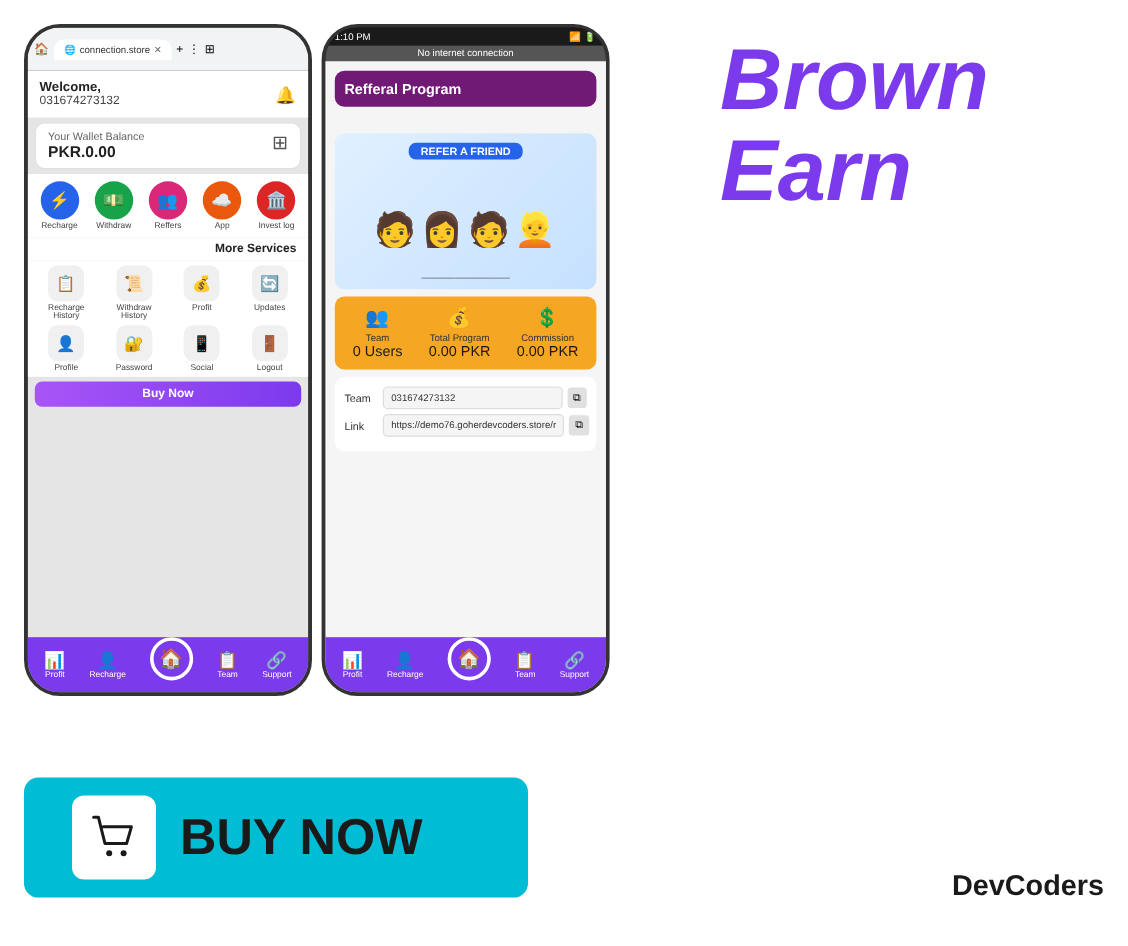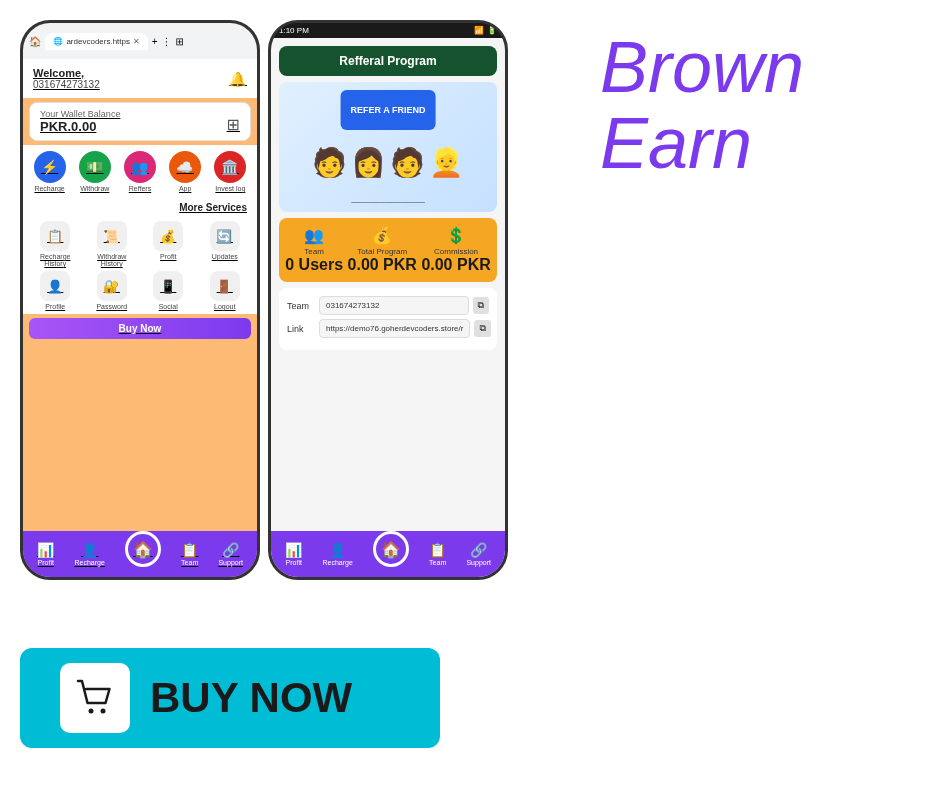--- a/index.html
+++ b/index.html
@@ -81,25 +81,24 @@
     .phone-screen {
       flex: 1;
       background: #f5f5f5;
       overflow: hidden;
       display: flex;
       flex-direction: column;
     }
 
     
     .left-phone-screen {
-      background: #fdba74;
+      background: #e5e5e5;
       display: flex;
       flex-direction: column;
       flex: 1;
-      text-decoration: underline;
     }
 
     .header-section {
       background: white;
       padding: 8px 10px;
       display: flex;
       justify-content: space-between;
       align-items: center;
     }
     .welcome-text {
@@ -117,21 +116,21 @@
     }
 
     .wallet-section {
       background: white;
       margin: 4px 6px;
       border: 1px solid #e0e0e0;
       border-radius: 8px;
       padding: 6px 10px;
       display: flex;
       justify-content: space-between;
-      align-items: flex-end;
+      align-items: flex-start;
     }
     .wallet-label {
       font-size: 9px;
       color: #666;
     }
     .wallet-amount {
       font-size: 13px;
       font-weight: bold;
       color: #222;
     }
@@ -277,46 +276,45 @@
       align-items: center;
     }
     .no-internet-bar {
       background: #555;
       color: white;
       font-size: 8px;
       text-align: center;
       padding: 2px;
     }
     .referral-header {
-      background: #14532d;
-      text-align: center;
+      background: #701a75;
       padding: 8px;
       font-size: 12px;
       font-weight: bold;
       color: white;
       border-radius: 8px;
-      margin: 8px 8px 0 8px;
+      margin: 8px 8px 16px 8px;
     }
     .refer-friend-img {
       background: linear-gradient(135deg, #e0f0ff, #c5e0ff);
       margin: 6px 8px;
       border-radius: 8px;
       height: 130px;
       display: flex;
       align-items: center;
       justify-content: center;
       position: relative;
       overflow: hidden;
     }
     .refer-badge {
       background: #2563eb;
       color: white;
       font-size: 9px;
       font-weight: bold;
-      padding: 15px 10px;
+      padding: 2px 10px;
       border-radius: 6px;
       position: absolute;
       top: 8px;
       left: 50%;
       transform: translateX(-50%);
       white-space: nowrap;
     }
 
     
     .stats-section {
@@ -331,22 +329,22 @@
       display: flex;
       flex-direction: column;
       align-items: center;
     }
     .stat-label {
       font-size: 8px;
       color: #333;
       text-align: center;
     }
     .stat-value {
-      font-size: 16px;
-      font-weight: bold;
+      font-size: 12px;
+      font-weight: normal;
       color: #1a1a1a;
     }
     .stat-icon {
       font-size: 16px;
       margin-bottom: 2px;
     }
 
     
     .code-link-section {
       background: white;
@@ -387,21 +385,21 @@
     
     .title-section {
       flex: 1;
       padding: 20px 20px 20px 30px;
       display: flex;
       flex-direction: column;
       justify-content: center;
     }
     .title-text {
       font-size: 72px;
-      font-weight: 400;
+      font-weight: 700;
       color: #7c3aed;
       line-height: 1.05;
       font-style: italic;
     }
 
     
     .bottom-section {
       display: flex;
       justify-content: space-between;
       align-items: flex-end;
@@ -466,21 +464,21 @@
   <div class="top-section">
 
     <div class="phones-container">
 
       <div class="phone">
 
         <div class="chrome-bar">
           <span style="font-size:10px;">🏠</span>
           <div class="chrome-tab">
             <span style="font-size:8px;">🌐</span>
-            <span>ardevcoders.https</span>
+            <span>connection.store</span>
             <span style="font-size:8px; color:#666;">✕</span>
           </div>
           <span style="font-size:10px;">+</span>
           <span style="font-size:10px;">⋮</span>
           <span style="font-size:10px;">⊞</span>
         </div>
 
         <div class="left-phone-screen phone-screen">
 
           <div class="header-section">
@@ -587,20 +585,21 @@
           </div>
         </div>
       </div>
 
       <div class="phone">
 
         <div class="right-status-bar">
           <span>1:10 PM</span>
           <span>📶 🔋</span>
         </div>
+        <div class="no-internet-bar">No internet connection</div>
 
         <div class="right-phone-screen">
 
           <div class="referral-header">Refferal Program</div>
 
           <div class="refer-friend-img">
             <div class="refer-badge">
               <span>REFER A FRIEND</span>
             </div>
 
@@ -690,15 +689,16 @@
         <svg width="42" height="42" viewBox="0 0 42 42" fill="none">
           <path d="M4 4h4l5.5 22h18l4-14H12" stroke="#1a1a1a" stroke-width="2.5" stroke-linecap="round" stroke-linejoin="round" fill="none"></path>
           <circle cx="17" cy="34" r="2.5" fill="#1a1a1a"></circle>
           <circle cx="29" cy="34" r="2.5" fill="#1a1a1a"></circle>
         </svg>
       </div>
       <span class="buy-now-text">BUY NOW</span>
     </div>
 
     <div class="brand-footer">
+      <span class="brand-devcoders">DevCoders</span>
     </div>
   </div>
 </div>
 
 </body></html>

